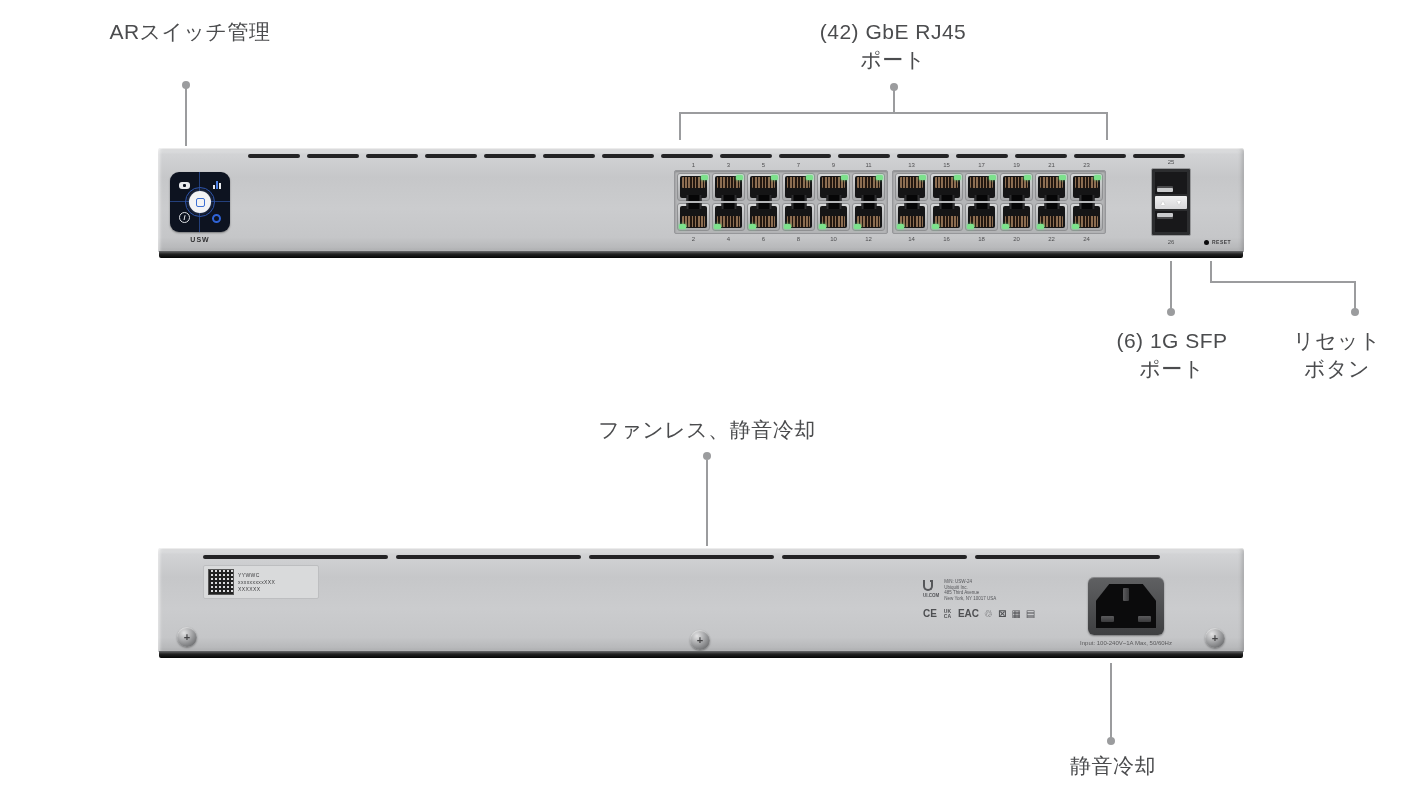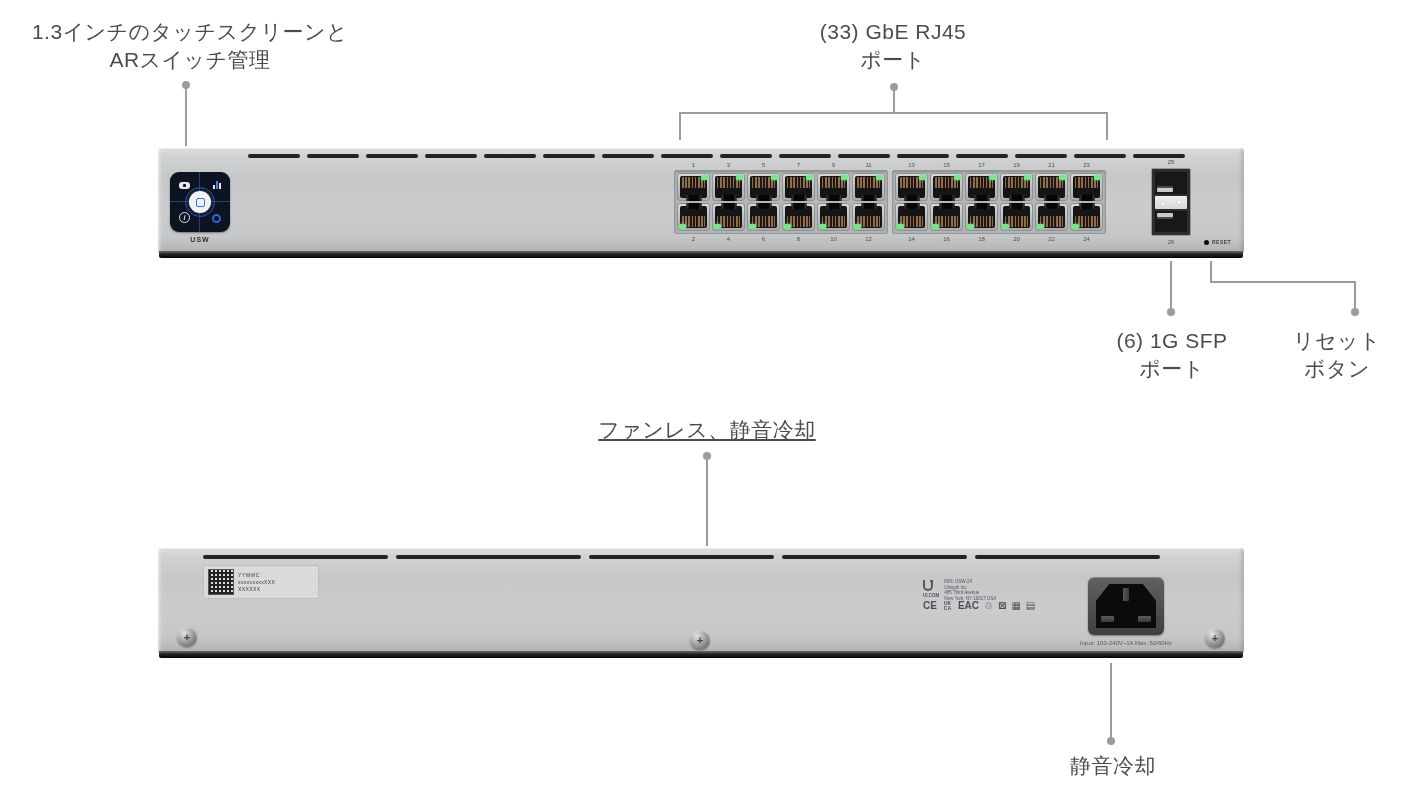--- a/index.html
+++ b/index.html
@@ -6,21 +6,21 @@
   #stage{position:relative;width:1401px;height:800px;background:#ffffff;overflow:hidden;
          font-family:"Liberation Sans","DejaVu Sans",sans-serif;}
 
   
   .callout{position:absolute;color:#4b4c4e;font-size:21px;font-weight:500;line-height:28px;
            text-align:center;letter-spacing:.5px;}
   #anno-touchscreen{left:10px;top:18px;width:360px;}
   #anno-rj45{left:793px;top:18px;width:200px;}
   #anno-sfp{left:1092px;top:327px;width:160px;}
   #anno-reset{left:1257px;top:327px;width:160px;}
-  #anno-fanless{left:527px;top:416px;width:360px;text-decoration:underline;}
+  #anno-fanless{left:527px;top:416px;width:360px;}
   #anno-power{left:1033px;top:752px;width:160px;}
 
   .lline{position:absolute;background:#9b9c9e;}
   .ldot{position:absolute;width:8px;height:8px;border-radius:50%;background:#9b9c9e;}
 
   
   #dot-ts{left:182px;top:81px;}
   #ln-ts{left:185px;top:88px;width:2px;height:58px;}
   
   #dot-rj{left:890px;top:83px;}
@@ -141,21 +141,21 @@
   #screw-3{left:1047px;top:80px;}
 
   #branding{position:absolute;left:765px;top:32px;width:160px;}
   #branding .row1{display:flex;gap:5px;align-items:flex-start;}
   #ubnt-u{position:relative;width:10px;height:11px;border:2px solid #56575a;border-top:none;
           border-radius:0 0 7px 7px;box-sizing:border-box;}
   #ubnt-u::after{content:"";position:absolute;right:-1px;top:0;width:2px;height:2px;background:#56575a;}
   #branding .addr{display:flex;flex-direction:column;gap:1px;}
   #branding .addr span{font-size:4.5px;line-height:4.5px;color:#55565a;}
   #uicom{font-size:4.5px;color:#55565a;font-weight:700;margin-top:2px;}
-  #marks{display:flex;align-items:center;gap:5px;margin-top:0;color:#4e4f52;}
+  #marks{display:flex;align-items:center;gap:5px;margin-top:8px;color:#4e4f52;}
   #marks span{font-size:10px;font-weight:600;line-height:10px;}
   #marks span.small{font-size:5px;line-height:5px;width:11px;text-align:center;white-space:pre-line;font-weight:700;}
 
   #power-inlet{position:absolute;left:930px;top:29px;width:76px;height:58px;border-radius:6px;
         background:linear-gradient(180deg,#606163,#3e3f41);box-shadow:inset 0 1px 0 rgba(255,255,255,.25),0 1px 2px rgba(0,0,0,.4);}
   #power-inlet .c14{position:absolute;left:8px;right:8px;top:7px;bottom:7px;background:#0b0b0c;
         clip-path:polygon(22% 0,78% 0,100% 38%,100% 100%,0 100%,0 38%);}
   #power-inlet .pin-g{position:absolute;left:50%;top:11px;transform:translateX(-50%);width:6px;height:13px;
         background:linear-gradient(90deg,#5a5a5c,#3a3a3c);border-radius:1px;}
   #power-inlet .pin-l{position:absolute;left:13px;bottom:13px;width:13px;height:6px;
@@ -163,25 +163,24 @@
   #power-inlet .pin-r{position:absolute;right:13px;bottom:13px;width:13px;height:6px;
         background:linear-gradient(180deg,#5a5a5c,#3a3a3c);border-radius:1px;}
   #input-text{position:absolute;left:898px;top:92px;width:140px;text-align:center;font-size:6px;color:#59595b;}
 </style>
 </head>
 <body>
 
 <div id="stage">
 
   <div class="callout" id="anno-touchscreen">
-    <div>1.3インチのタッチスクリーンと</div>
     <div>ARスイッチ管理</div>
   </div>
   <div class="callout" id="anno-rj45">
-    <div>(33) GbE RJ45</div>
+    <div>(42) GbE RJ45</div>
     <div>ポート</div>
   </div>
   <div class="callout" id="anno-sfp">
     <div>(6) 1G SFP</div>
     <div>ポート</div>
   </div>
   <div class="callout" id="anno-reset">
     <div>リセット</div>
     <div>ボタン</div>
   </div>

